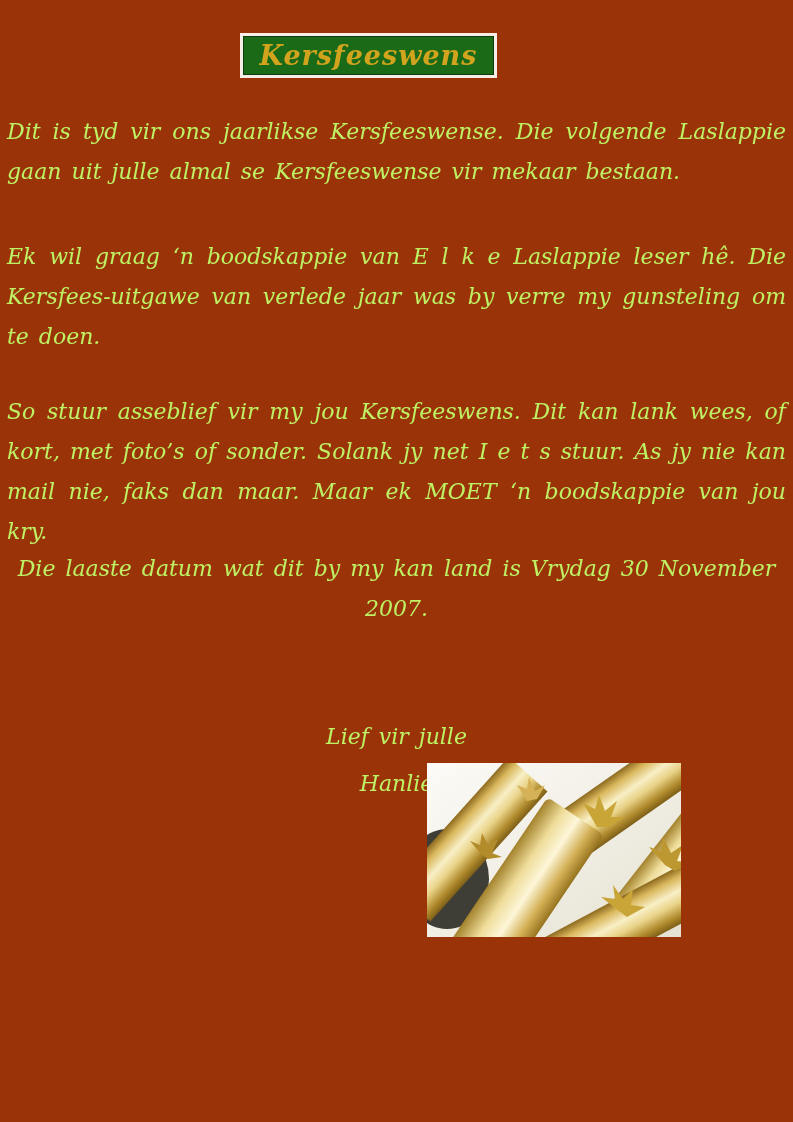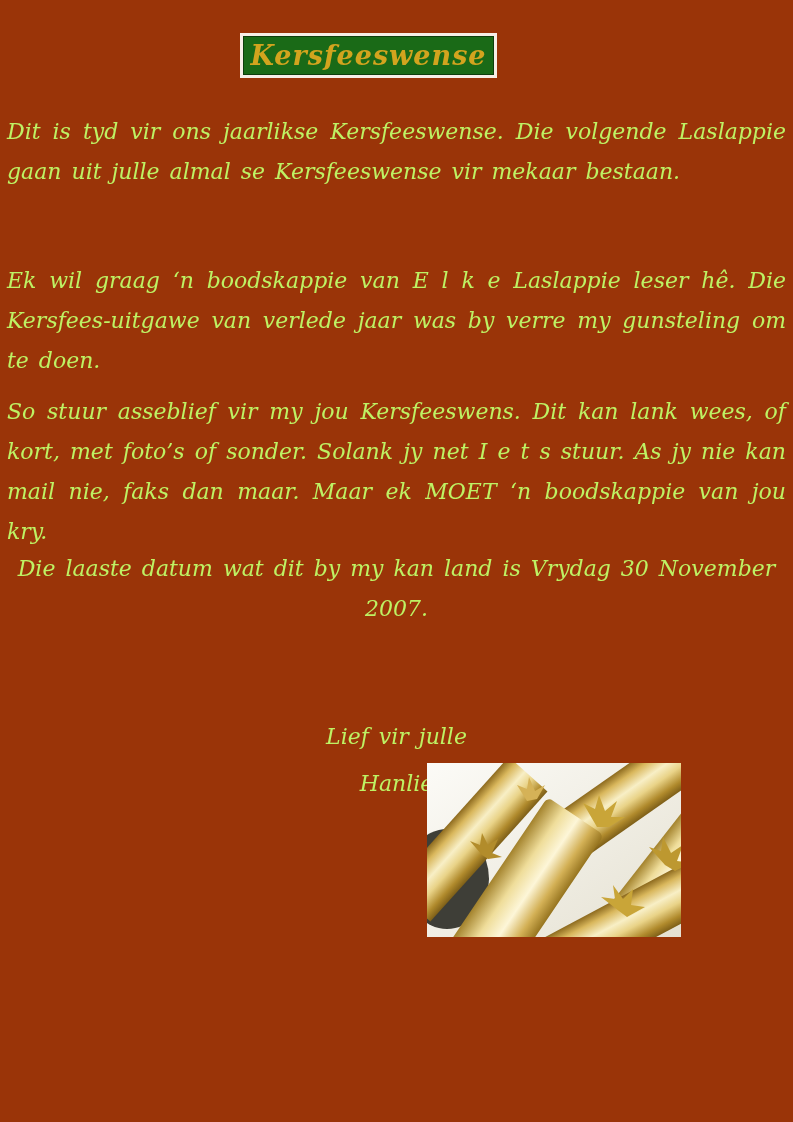--- a/index.html
+++ b/index.html
@@ -46,21 +46,21 @@
     font-style: italic;
     font-size: 22px;
     line-height: 40px;
     color: #bef264;
     text-align: justify;
     word-spacing: 3px;
   }
   .para.single { text-align: center; }
 
   .p1 { top: 112px; }
-  .p2 { top: 237px; margin-top: 24px; }
+  .p2 { top: 237px; }
   .p3 { top: 392px; }
   .p-deadline { top: 549px; }
   .p-thanks   { top: 638px; }
   .p-closing  { top: 717px; }
   .p-signature{ top: 764px; }
 
   .crackers {
     position: absolute;
     left: 427px;
     top: 763px;
@@ -70,21 +70,21 @@
     overflow: hidden;
   }
   .crackers svg { display: block; }
 </style>
 </head>
 <body>
 
 <div class="page">
 
   <div class="title-box">
-    <span class="title-text">Kersfeeswense</span>
+    <span class="title-text">Kersfeeswens</span>
   </div>
 
   <p class="para p1">Dit is tyd vir ons jaarlikse Kersfeeswense.  Die volgende Laslappie gaan uit julle almal se Kersfeeswense vir mekaar bestaan.</p>
 
   <p class="para p2">Ek wil graag ‘n boodskappie van E l k e Laslappie leser hê.  Die Kersfees-uitgawe van verlede jaar was by verre my gunsteling om te doen.</p>
 
   <p class="para p3">So stuur asseblief vir my jou Kersfeeswens.  Dit kan lank wees, of kort, met foto’s of sonder.  Solank jy net I e t s  stuur.  As jy nie kan mail nie, faks dan maar. Maar ek MOET ‘n boodskappie van jou kry.</p>
 
   <p class="para single p-deadline">Die laaste datum wat dit by my kan land is Vrydag 30 November 2007.</p>
 

